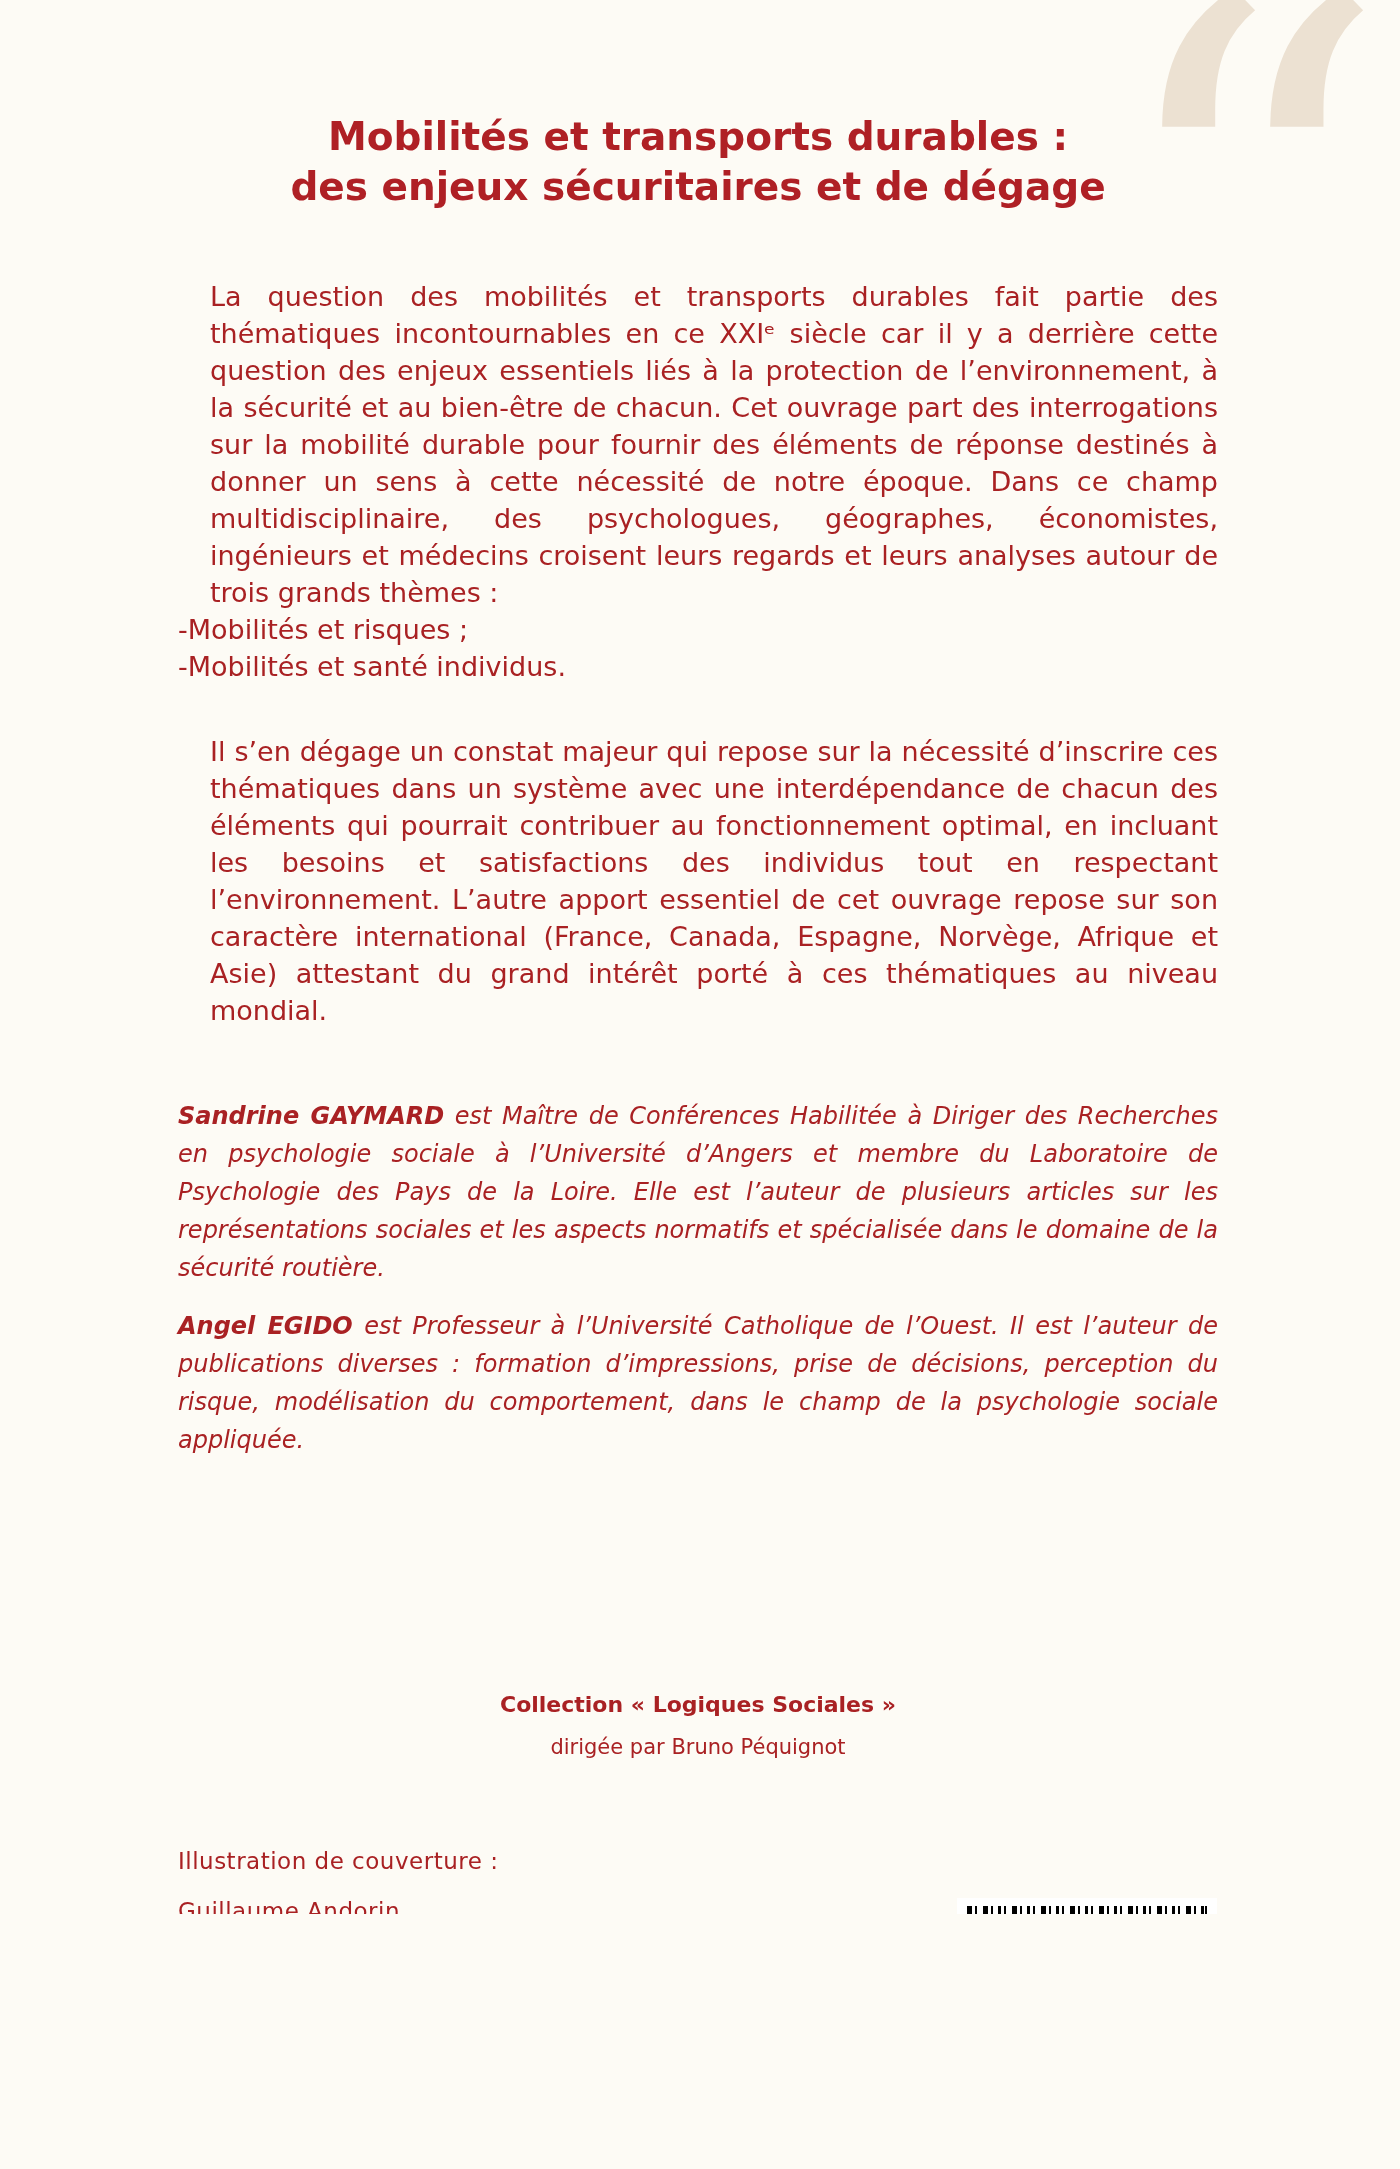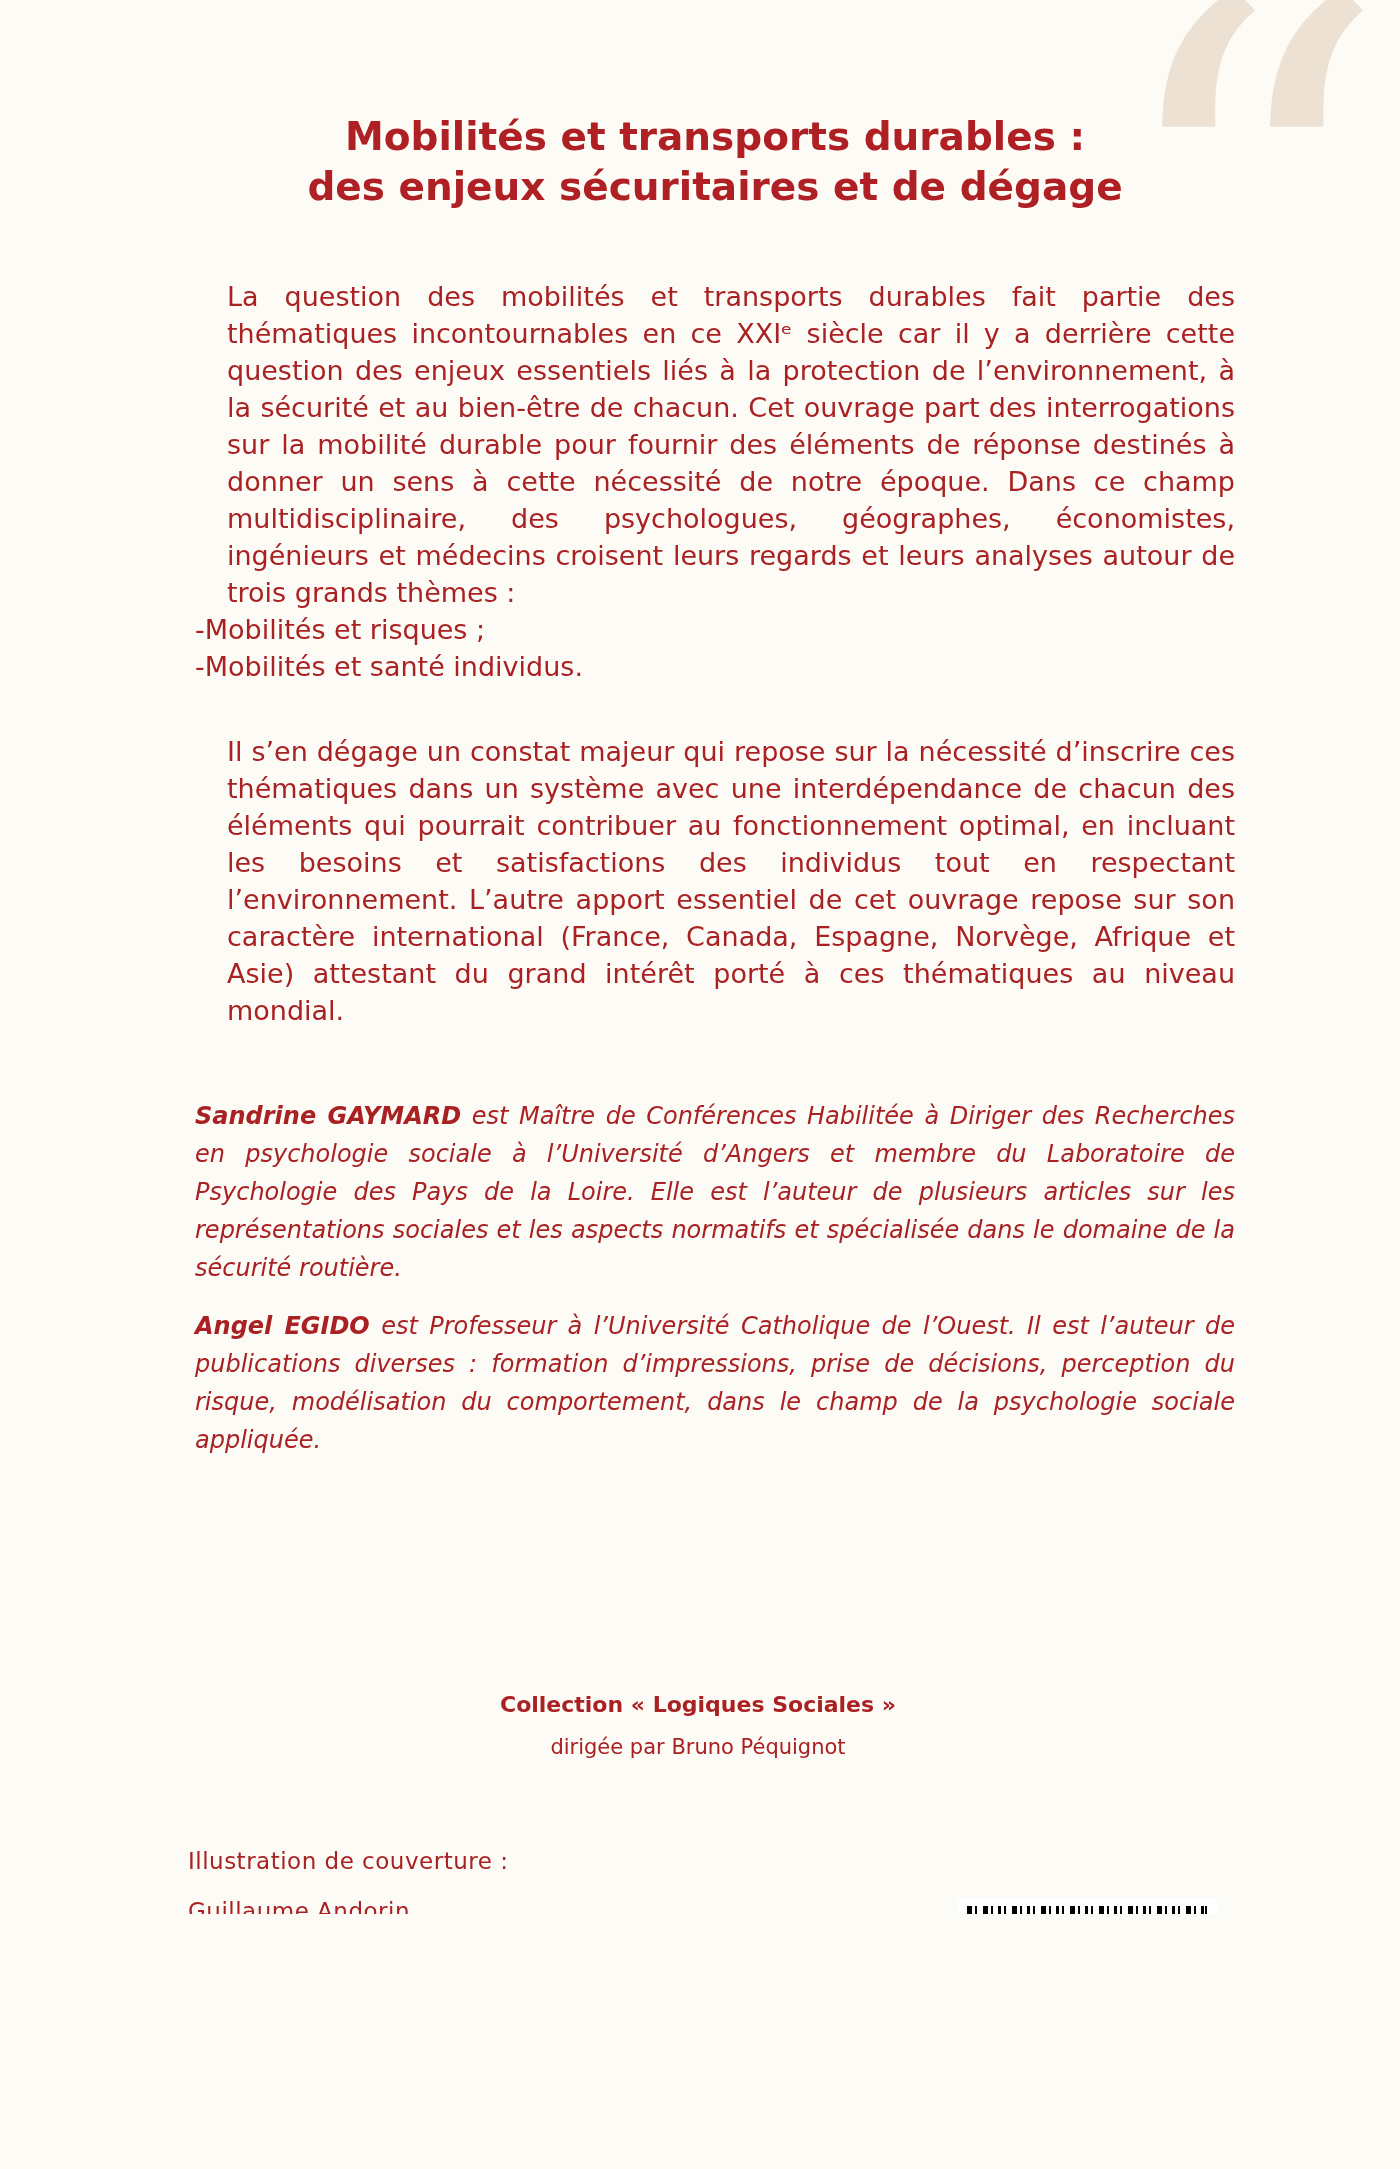--- a/index.html
+++ b/index.html
@@ -8,21 +8,20 @@
     width: 1400px; height: 2169px;
     font-family: "DejaVu Sans", sans-serif;
     position: relative;
   }
   .page {
     position: relative;
     width: 1400px; height: 1914px;
     background: #fdfbf5;
     overflow: hidden;
     color: #a92123;
-    padding-left: 17px;
   }
 
   
   .quote-box {
     position: absolute; top: 0; right: 10px;
     width: 290px; height: 175px;
     overflow: hidden;
     pointer-events: none;
   }
   .quote-glyph {
@@ -73,21 +72,21 @@
 
   .collection {
     position: absolute; top: 1692px; left: 178px;
     width: 1040px;
     text-align: center;
   }
   .collection-title { font-size: 22px; font-weight: bold; }
   .collection-director { font-size: 21px; margin-top: 18px; }
 
   .credit {
-    position: absolute; top: 1848px; left: 188px;
+    position: absolute; top: 1848px; left: 178px;
     font-size: 23px;
     letter-spacing: 0.5px;
   }
   .credit div + div { margin-top: 24px; }
 
   .isbn {
     position: absolute; top: 1972px; left: 178px;
     font-size: 22px;
     letter-spacing: 0.5px;
   }

